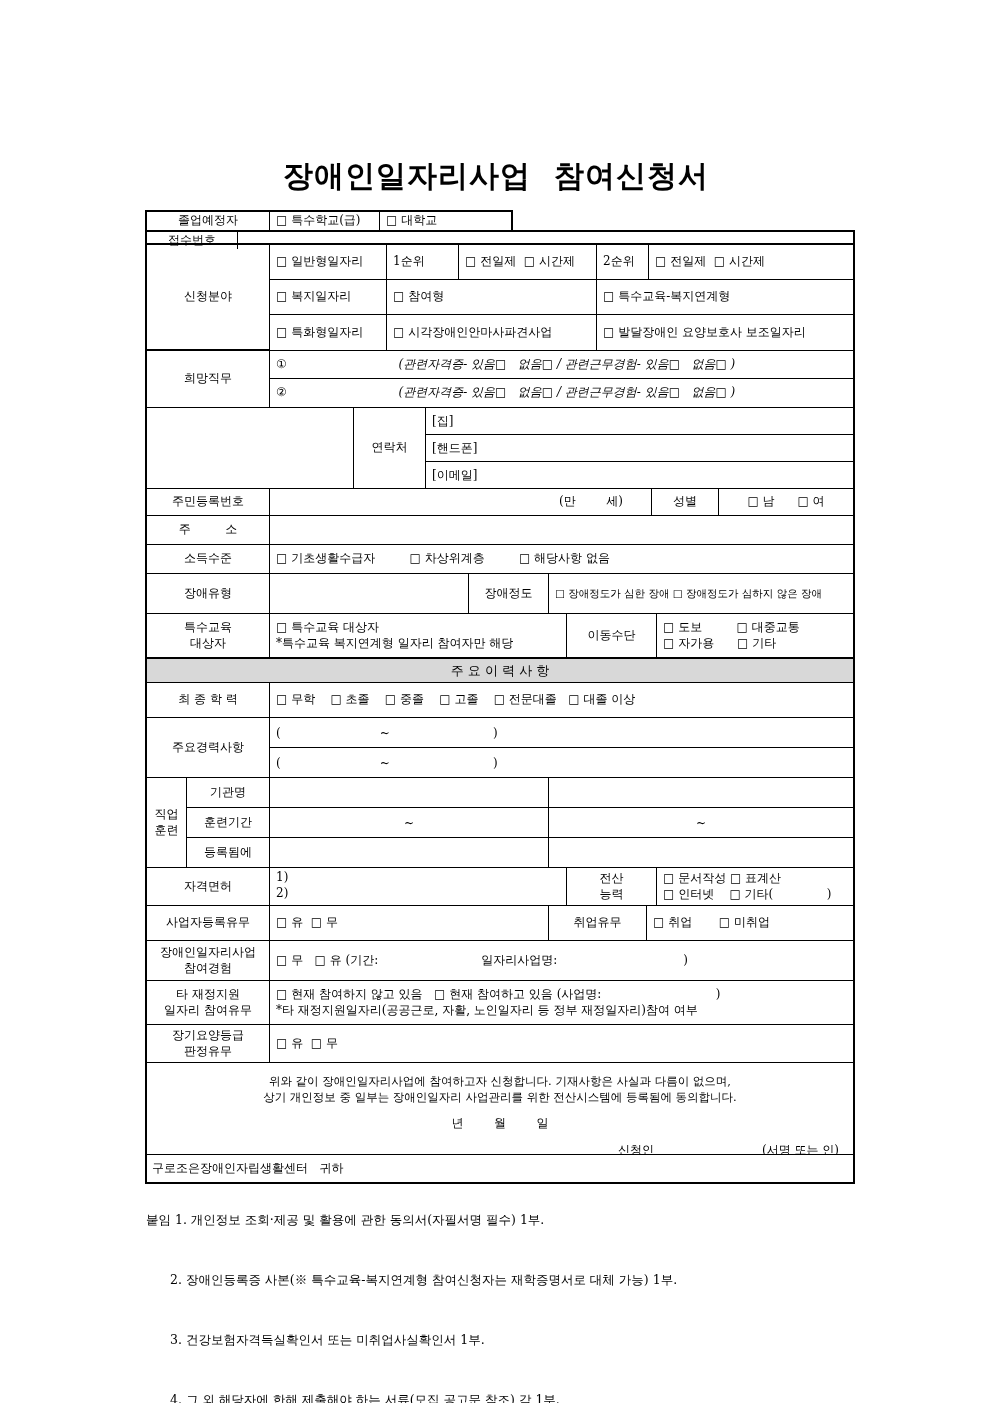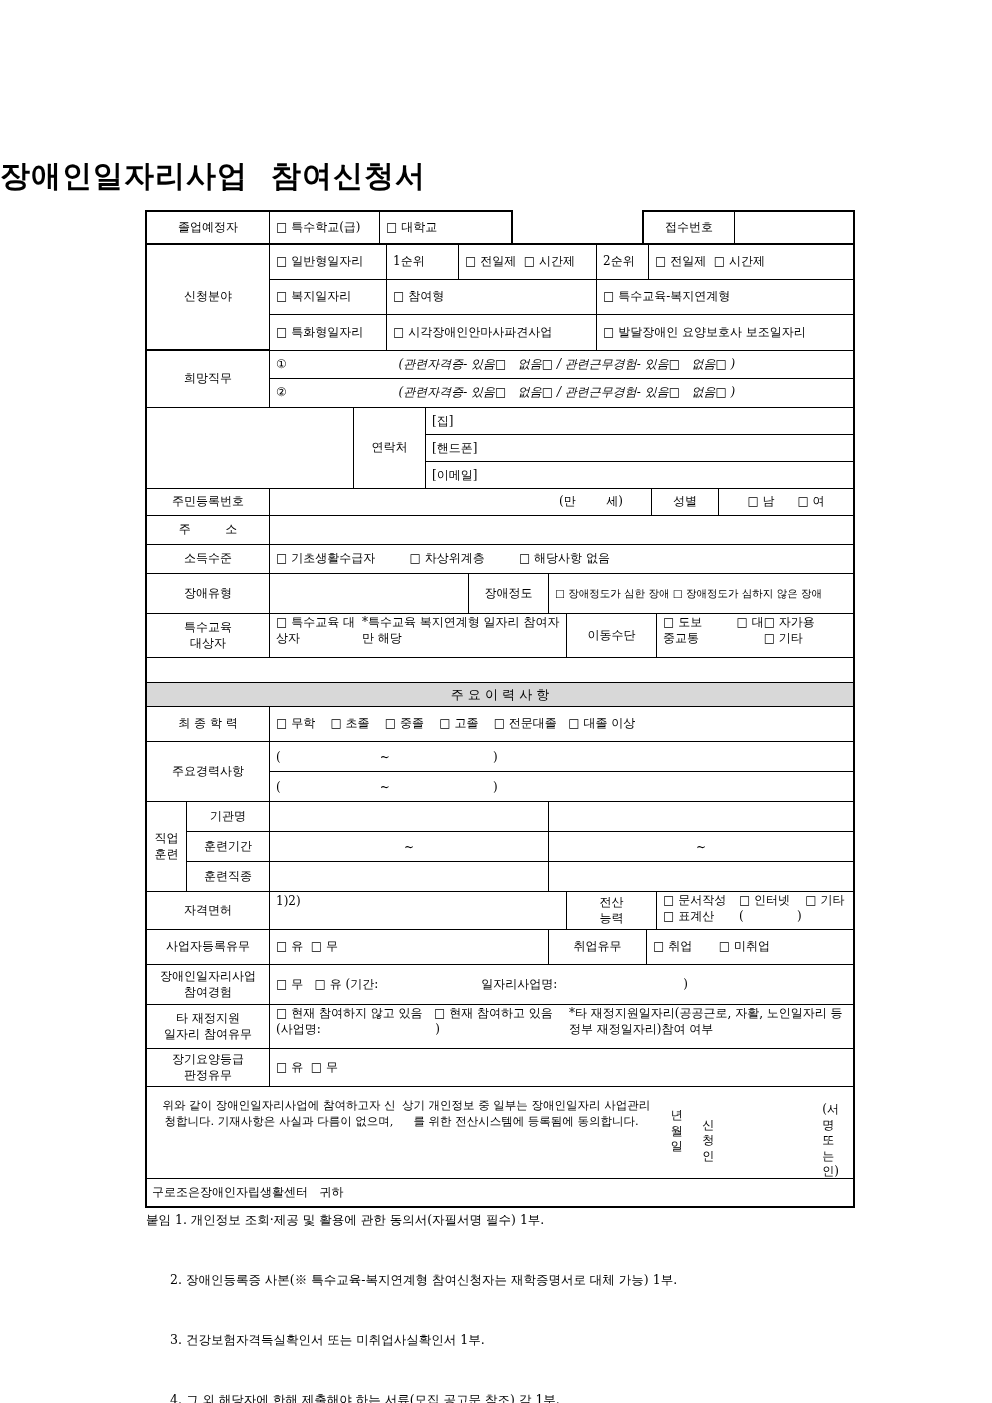--- a/index.html
+++ b/index.html
@@ -7,49 +7,49 @@
   body {
     width: 992px; height: 1403px;
     font-family: "DejaVu Serif", "Liberation Serif", serif;
     color: #000;
     position: relative;
   }
   .page { position: relative; width: 992px; height: 1403px; overflow: hidden; }
 
   .title {
     position: absolute; top: 156px; left: 0; width: 100%;
-    font-size: 30px; font-weight: 600; letter-spacing: 1px;
+    text-align: center; font-size: 30px; font-weight: 600; letter-spacing: 1px;
     white-space: pre-wrap;
   }
 
   .form { position: absolute; left: 145px; top: 210px; width: 710px; font-size: 12px; }
 
   
-  .hdr { display: flex; height: 33px; }
+  .hdr { display: flex; height: 33px; flex-direction: column; }
   .hdr .boxA { width: 368px; border: 2px solid #000; border-bottom: none; display: flex; }
   .hdr .gapbox { width: 129px; }
   .hdr .boxB { flex: 1; border: 2px solid #000; border-bottom: none; display: flex; }
 
   .tbl { border: 2px solid #000; }
 
   .row { display: flex; border-bottom: 1px solid #000; }
   .row:last-child { border-bottom: none; }
 
   .cell {
     border-right: 1px solid #000;
     display: flex; align-items: center;
     padding: 1px 6px;
     white-space: pre-wrap;
     font-size: 12px; line-height: 1.3;
     overflow: hidden;
   }
   .cell.nb { border-right: none; }
   .lbl { justify-content: center; text-align: center; padding: 1px 2px; }
   .lbl2 { flex-direction: column; justify-content: center; text-align: center; padding: 1px 2px; }
-  .col2 { flex-direction: row; align-items: flex-start; justify-content: center; }
+  .col2 { flex-direction: column; align-items: flex-start; justify-content: center; }
   .col2 > span { display: block; }
 
   .vcol { display: flex; flex-direction: column; border-right: 1px solid #000; }
   .vcol.nb { border-right: none; }
   .subrow {
     flex: 1; display: flex; align-items: center;
     border-bottom: 1px solid #000; padding: 1px 6px; white-space: pre-wrap;
   }
   .subrow:last-child { border-bottom: none; }
   .subrow.center { justify-content: center; }
@@ -61,31 +61,30 @@
   .w207{width:207px}.w210{width:210px}.w279{width:279px}.w297{width:297px}.w382{width:382px}
   .flex1{flex:1}.h27{height:27px}.h28{height:28px}.h29{height:29px}.h31{height:35px}
   .h38{height:38px}.h40{height:40px}.h44{height:44px}.h60{height:60px}.h81{height:81px}
   .h90{height:90px}.h92{height:92px}
 
   .bar {
     background: #d8d8d8; height: 25px;
     display: flex; align-items: center; justify-content: center;
     border-bottom: 1px solid #000; font-size: 13px; white-space: pre-wrap;
     border-top: 1px solid #000;
-    margin-top: 24px;
   }
 
   .small { font-size: 10.5px; white-space: nowrap; }
 
   .rrn-val { justify-content: flex-end; padding-right: 28px; }
 
   .desire-detail { flex: 1; text-align: center; font-style: italic; }
 
   
-  .decl { flex-direction: row; align-items: stretch; justify-content: space-between; padding: 10px 10px 4px 10px; }
+  .decl { flex-direction: column; align-items: stretch; justify-content: space-between; padding: 10px 10px 4px 10px; }
   .decl .p { text-align: center; font-size: 11.5px; line-height: 16px; white-space: pre-wrap; }
   .decl .date { text-align: center; margin-top: 11px; font-size: 12px; white-space: pre-wrap; }
   .decl .signline { display: flex; justify-content: flex-end; align-items: center; margin-top: 11px; padding-right: 4px; }
   .decl .applicant { margin-right: 108px; }
 
   .recipient-cell { padding-left: 5px; }
 
   .notes { position: absolute; left: 146px; top: 1170px; font-size: 12.5px; line-height: 20px; white-space: pre-wrap; }
   .notes .ind { margin-left: 24px; }
 </style>
@@ -221,21 +220,21 @@
       </div>
 
       <div class="row h90">
         <div class="cell lbl2 w40">
           <span>직업</span>
           <span>훈련</span>
         </div>
         <div class="vcol w83">
           <div class="subrow center">기관명</div>
           <div class="subrow center">훈련기간</div>
-          <div class="subrow center">훈련직종</div>
+          <div class="subrow center">등록됨에</div>
         </div>
         <div class="vcol w279">
           <div class="subrow"></div>
           <div class="subrow center">~</div>
           <div class="subrow"></div>
         </div>
         <div class="vcol flex1 nb">
           <div class="subrow"></div>
           <div class="subrow center">~</div>
           <div class="subrow"></div>

